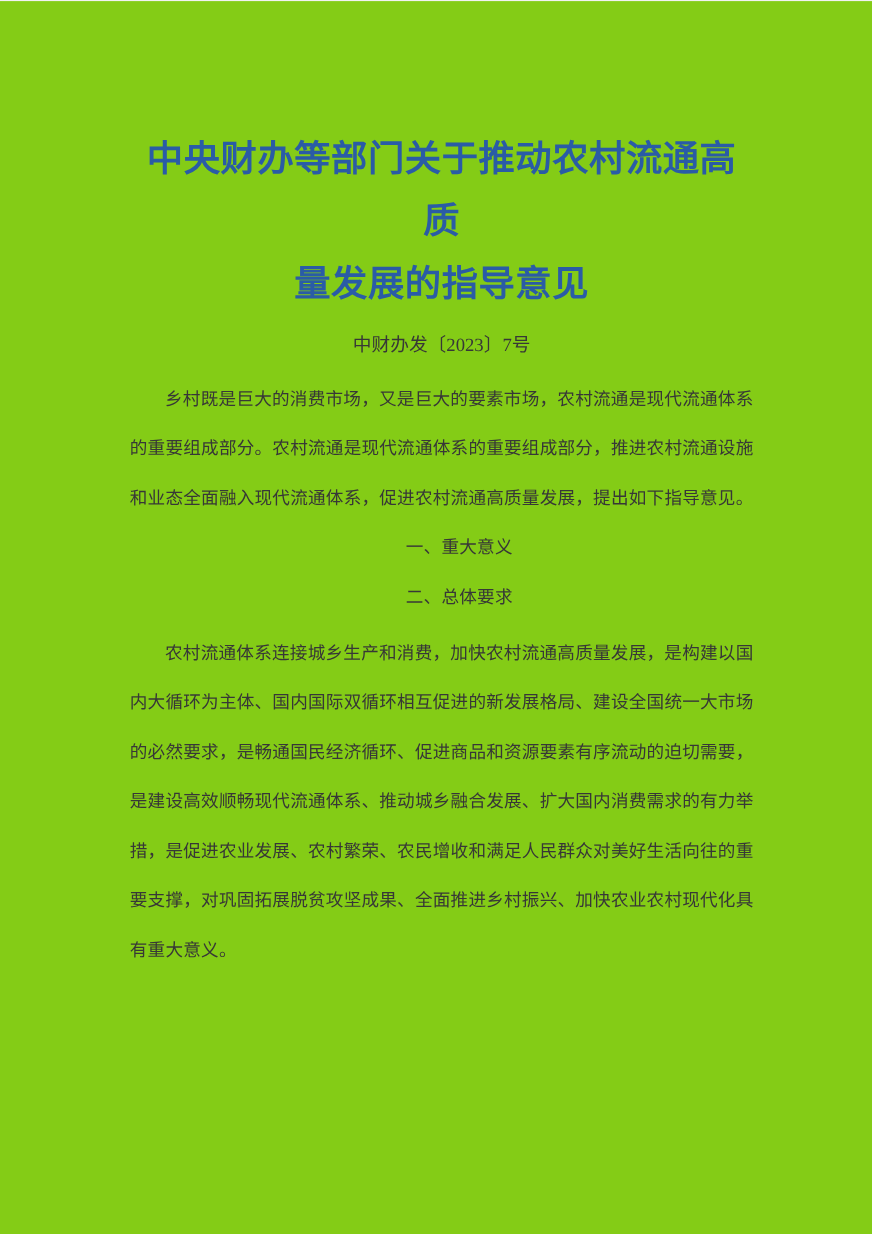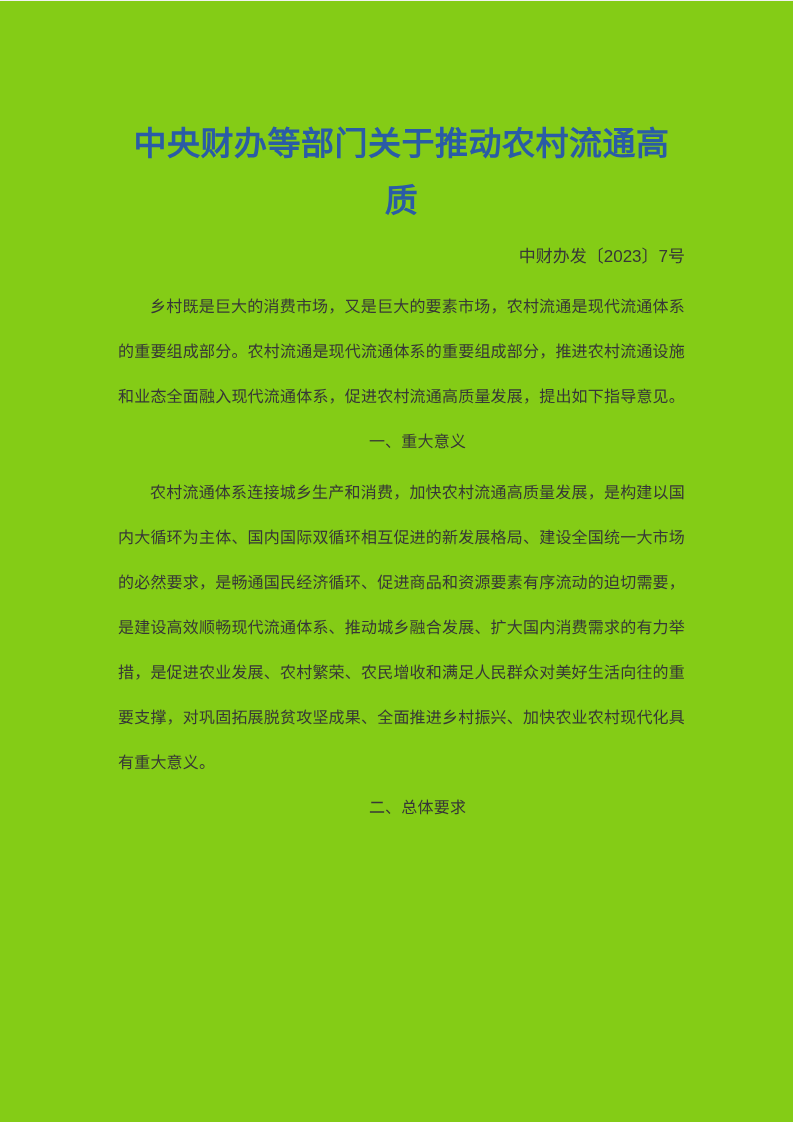--- a/index.html
+++ b/index.html
@@ -26,22 +26,23 @@
     font-size: 33px;
     font-weight: 700;
     line-height: 57px;
     text-align: center;
     letter-spacing: 0.5px;
   }
   .doc-number {
     margin-top: 13px;
     font-size: 17px;
     line-height: 30px;
-    text-align: right;
+    text-align: center;
     color: #373737;
+    font-family: Liberation Serif, serif;
   }
   .body-text p {
     margin: 0;
     font-size: 16px;
     line-height: 45px;
     text-align: justify;
     text-justify: inter-ideograph;
     color: #373737;
     letter-spacing: 0.2px;
   }
@@ -50,31 +51,32 @@
   p.gap-sm { margin-top: 6px; }
   p.heading { font-weight: 400; text-align: center; }
 </style>
 </head>
 <body>
 
 <div class="page">
 
   <h1 class="doc-title">
     <span>中央财办等部门关于推动农村流通高质</span><br>
+    <span>量发展的指导意见</span>
   </h1>
 
   <div class="doc-number">中财办发〔2023〕7号</div>
 
   <div class="body-text">
 
 
     <p class="indent">乡村既是巨大的消费市场，又是巨大的要素市场，农村流通是现代流通体系的重要组成部分。农村流通是现代流通体系的重要组成部分，推进农村流通设施和业态全面融入现代流通体系，促进农村流通高质量发展，提出如下指导意见。</p>
 
     <p class="indent heading">一、重大意义</p>
 
+    <p class="indent heading">二、总体要求</p>
+
     <p class="indent gap-sm">农村流通体系连接城乡生产和消费，加快农村流通高质量发展，是构建以国内大循环为主体、国内国际双循环相互促进的新发展格局、建设全国统一大市场的必然要求，是畅通国民经济循环、促进商品和资源要素有序流动的迫切需要，是建设高效顺畅现代流通体系、推动城乡融合发展、扩大国内消费需求的有力举措，是促进农业发展、农村繁荣、农民增收和满足人民群众对美好生活向往的重要支撑，对巩固拓展脱贫攻坚成果、全面推进乡村振兴、加快农业农村现代化具有重大意义。</p>
-
-    <p class="indent heading">二、总体要求</p>
 
 
   </div>
 
 </div>
 
 </body></html>

